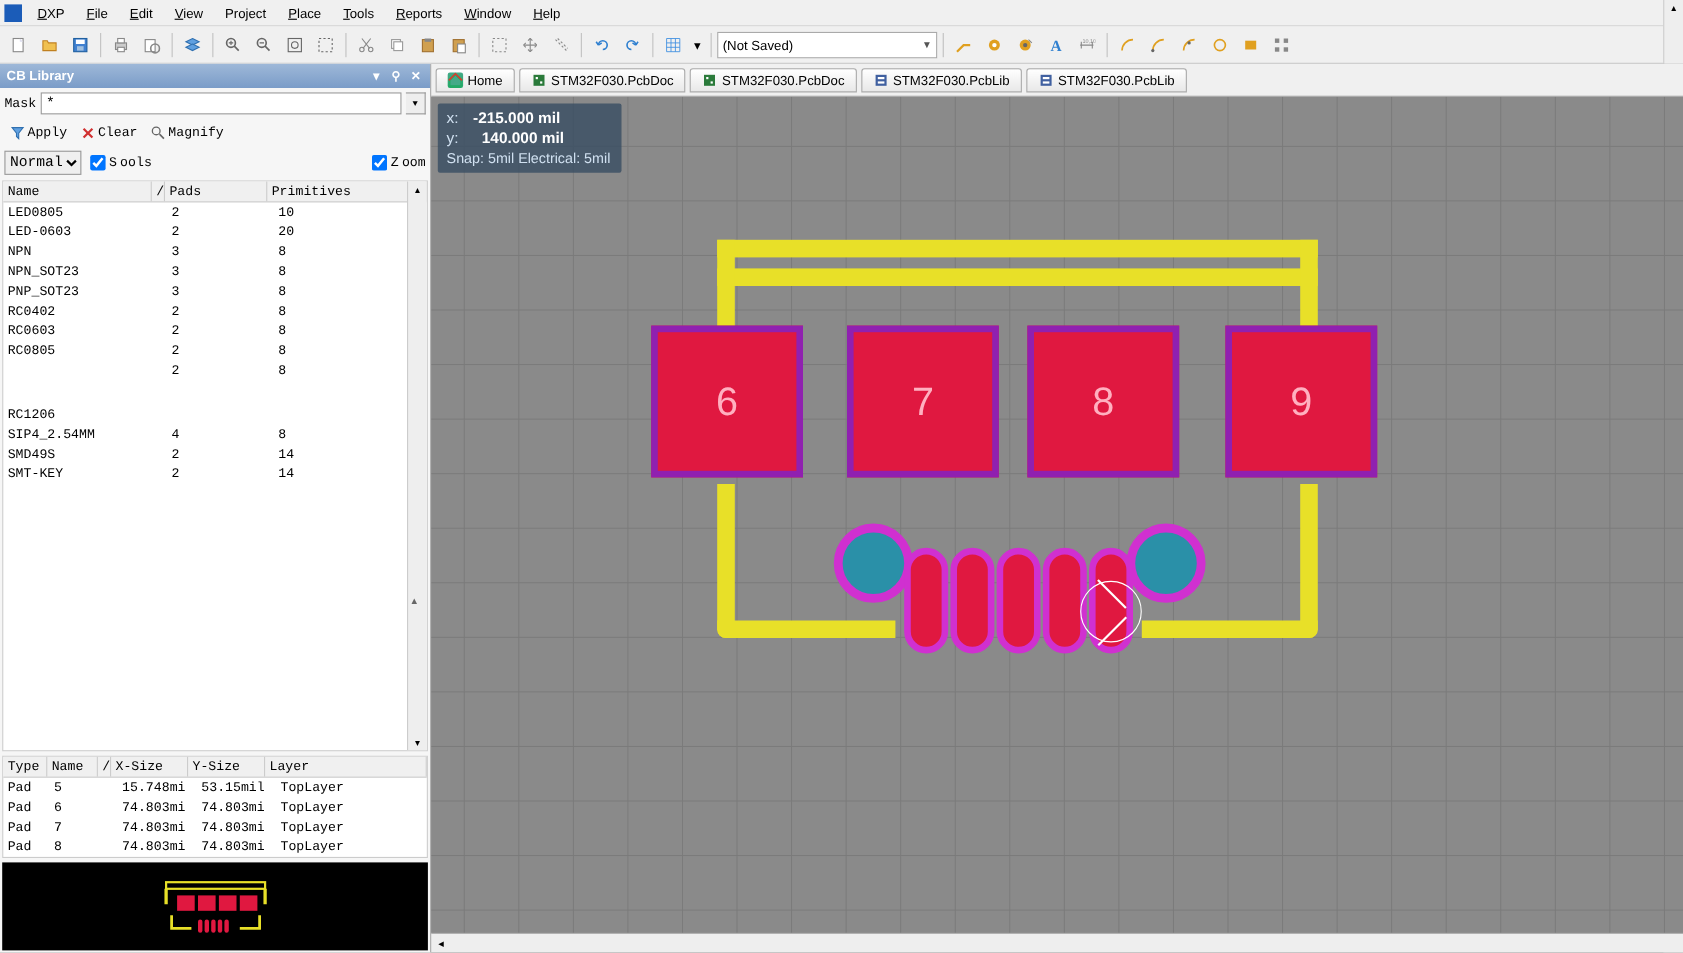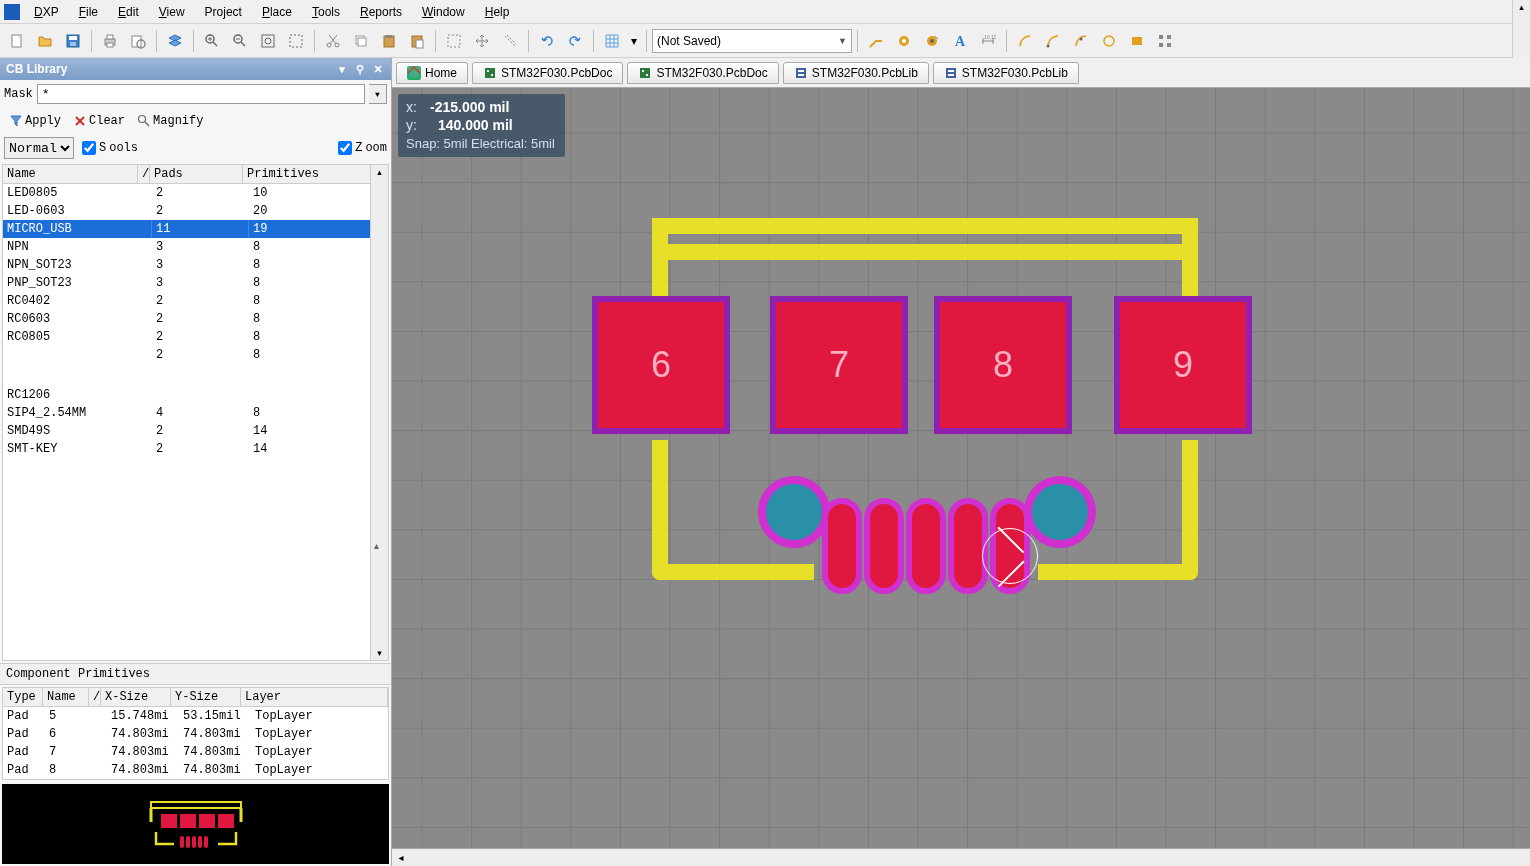--- a/index.html
+++ b/index.html
@@ -399,25 +399,20 @@
           <div class="grid-row">
             <div class="cell" style="width:149px;">LED0805</div>
             <div class="cell" style="width:97px;">2</div>
             <div class="cell" style="flex:1;">10</div>
           </div>
           <div class="grid-row">
             <div class="cell" style="width:149px;">LED-0603</div>
             <div class="cell" style="width:97px;">2</div>
             <div class="cell" style="flex:1;">20</div>
           </div>
-          <div class="grid-row selected">
-            <div class="cell" style="width:149px;">MICRO_USB</div>
-            <div class="cell" style="width:97px;">11</div>
-            <div class="cell" style="flex:1;">19</div>
-          </div>
           <div class="grid-row">
             <div class="cell" style="width:149px;">NPN</div>
             <div class="cell" style="width:97px;">3</div>
             <div class="cell" style="flex:1;">8</div>
           </div>
           <div class="grid-row">
             <div class="cell" style="width:149px;">NPN_SOT23</div>
             <div class="cell" style="width:97px;">3</div>
             <div class="cell" style="flex:1;">8</div>
           </div>
@@ -461,21 +456,20 @@
             <div class="cell" style="width:97px;">2</div>
             <div class="cell" style="flex:1;">14</div>
           </div>
         </div>
       <div class="scroll-ind">
         <span>▴</span>
         <span>▾</span>
       </div>
     </div>
 
-    <div class="section-title" style="position:relative;">Component Primitives</div>
     <div class="primitives-wrap">
       <div class="grid-header">
         <div class="col" style="width:40px;">Type</div>
         <div class="col" style="width:46px;">Name</div>
         <div class="col" style="width:12px;">/</div>
         <div class="col" style="width:70px;">X-Size</div>
         <div class="col" style="width:70px;">Y-Size</div>
         <div class="col" style="flex:1;">Layer</div>
       </div>
       <div class="prim-body" id="primitives-body">

